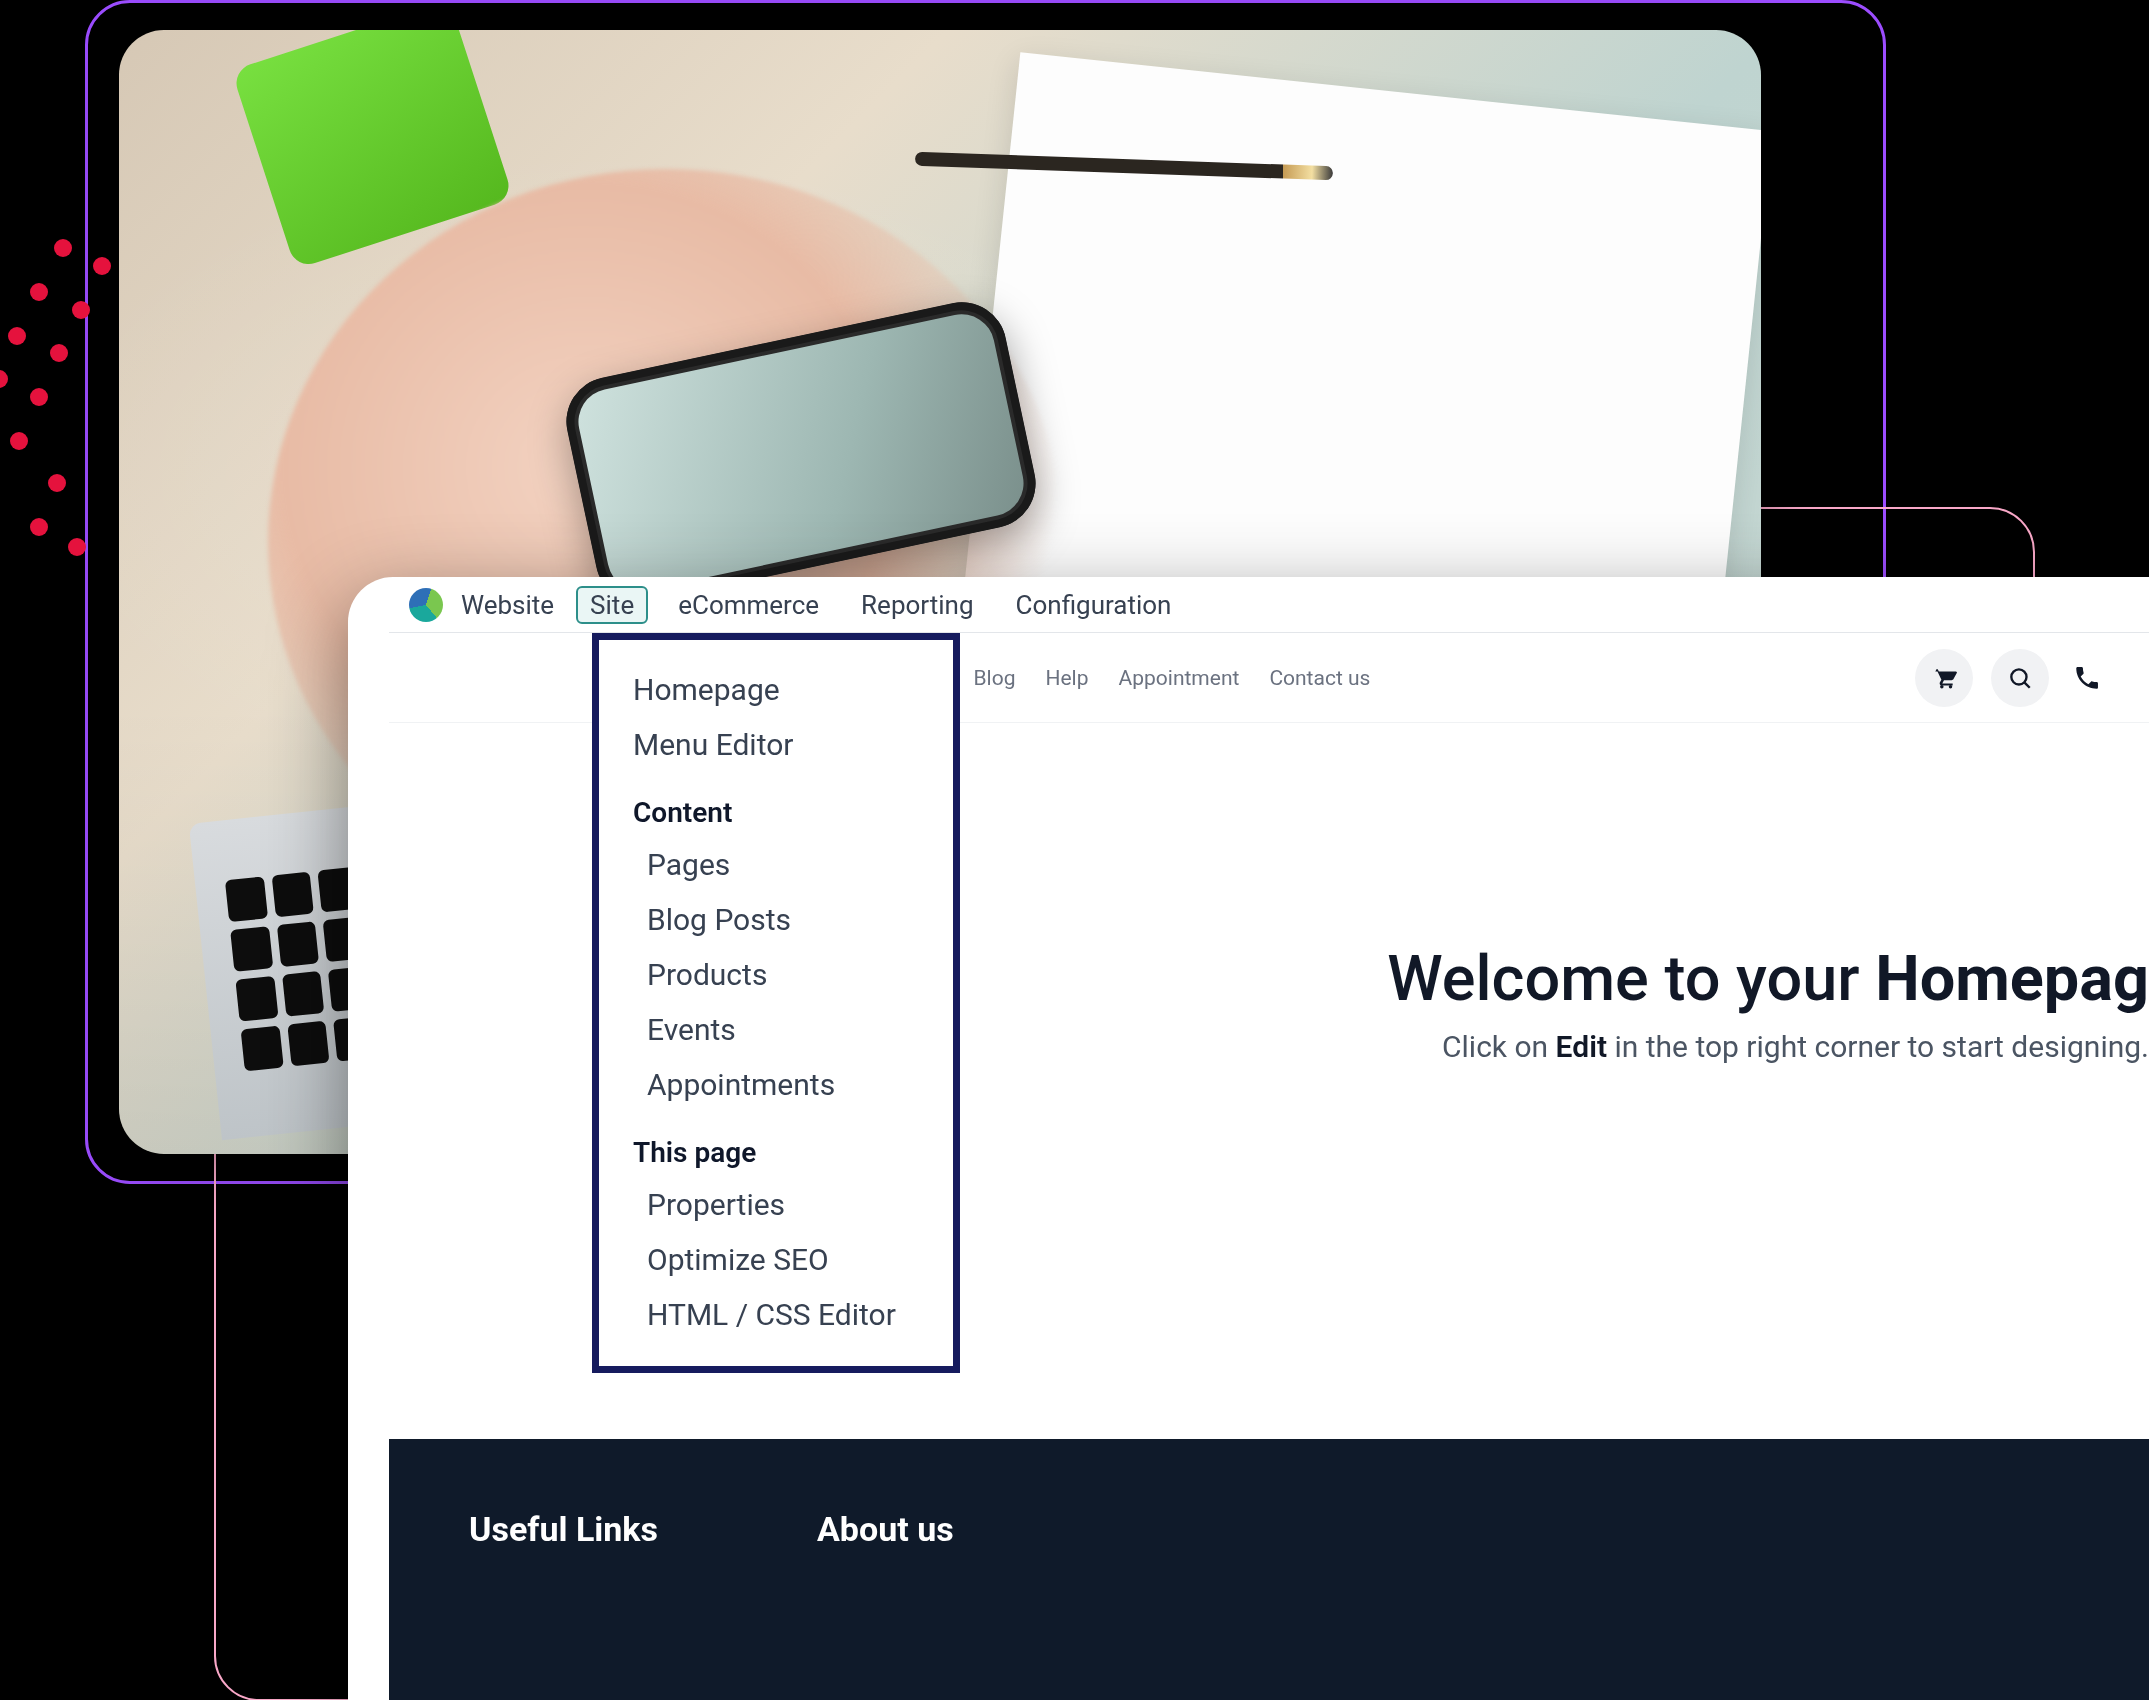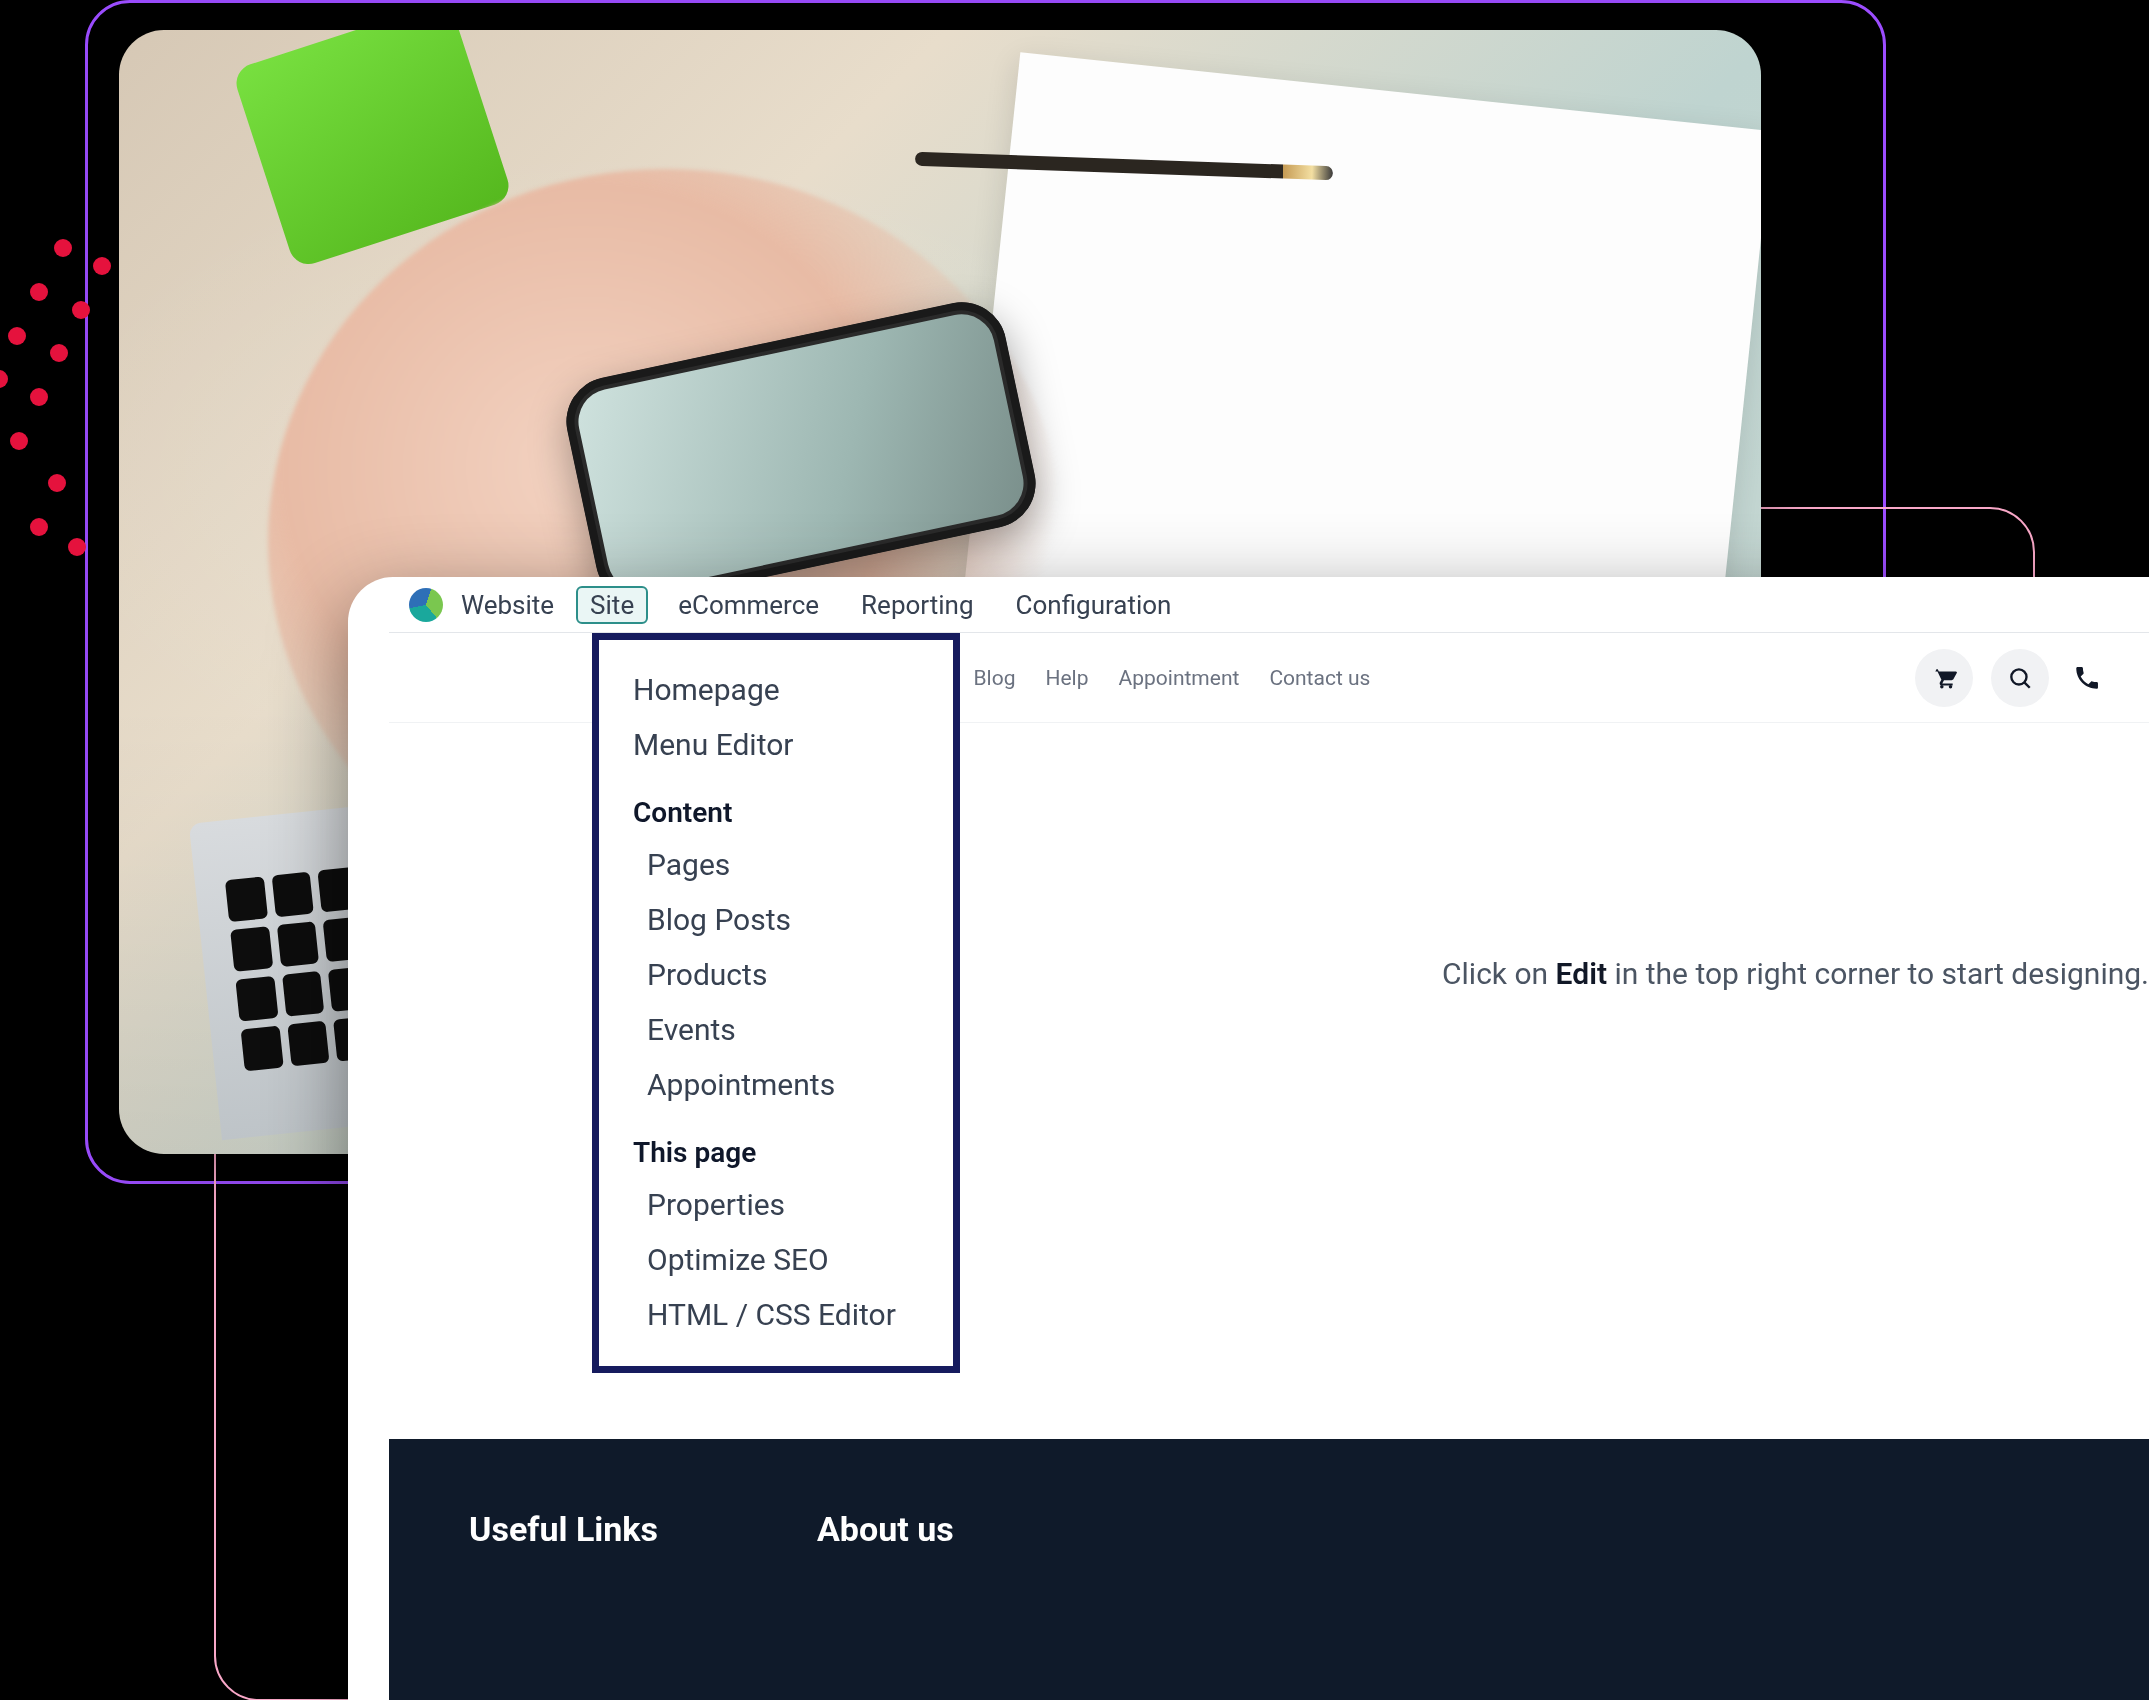--- a/index.html
+++ b/index.html
@@ -199,21 +199,20 @@
     font-size: 63px;
     color: #111827;
     font-weight: 500;
     white-space: nowrap;
   }
   .welcome strong { font-weight: 700; }
   .subwelcome {
     margin-top: 14px;
     font-size: 30px;
     color: #4B5563;
-    text-align: center;
   }
   .subwelcome .edit-word { font-weight: 600; color: #111827; }
 
   
   .footer {
     background: #0F1A2A;
     color: #FFFFFF;
     height: 299px;
     padding: 70px 80px 0 80px;
     display: flex;
@@ -361,20 +360,23 @@
       <div class="phone-frag">
         <svg viewBox="0 0 24 24" fill="currentColor">
             <path d="M6.6 10.8c1.4 2.8 3.8 5.1 6.6 6.6l2.2-2.2c.3-.3.7-.4 1.1-.3 1.2.4 2.5.6 3.8.6.6 0 1.1.5 1.1 1.1v3.5c0 .6-.5 1.1-1.1 1.1C10.6 21.2 2.8 13.4 2.8 3.7c0-.6.5-1.1 1.1-1.1h3.5c.6 0 1.1.5 1.1 1.1 0 1.3.2 2.6.6 3.8.1.4 0 .8-.3 1.1L6.6 10.8z"></path>
           </svg>
       </div>
     </div>
   </div>
 
   <div class="main-area">
     <div class="hero-text">
+      <div class="welcome">
+        <span>Welcome to your </span><strong>Homepag</strong>
+      </div>
       <div class="subwelcome">
         <span>Click on </span><span class="edit-word">Edit</span><span> in the top right corner to start designing.</span>
       </div>
     </div>
   </div>
 
   <div class="footer">
     <div>
       <h3>Useful Links</h3>
     </div>

